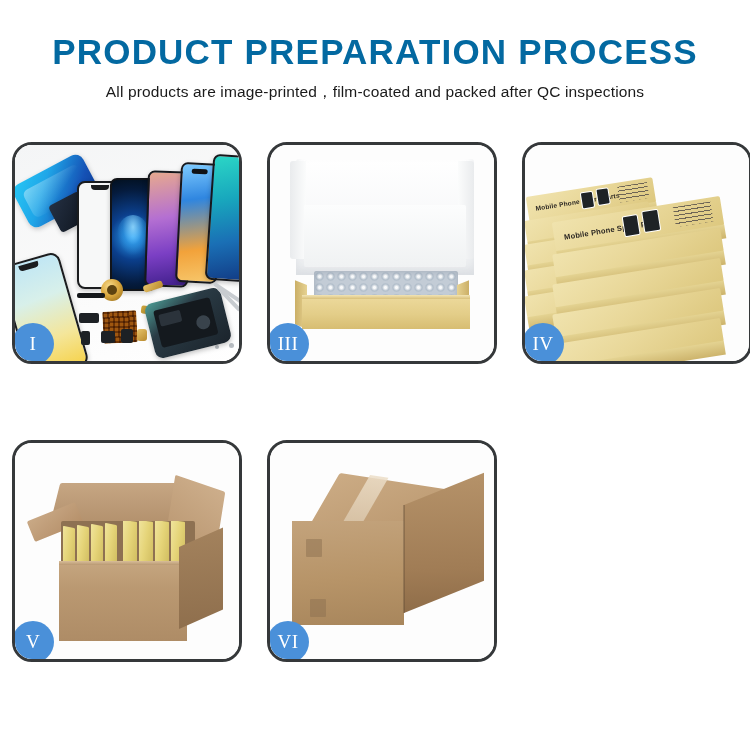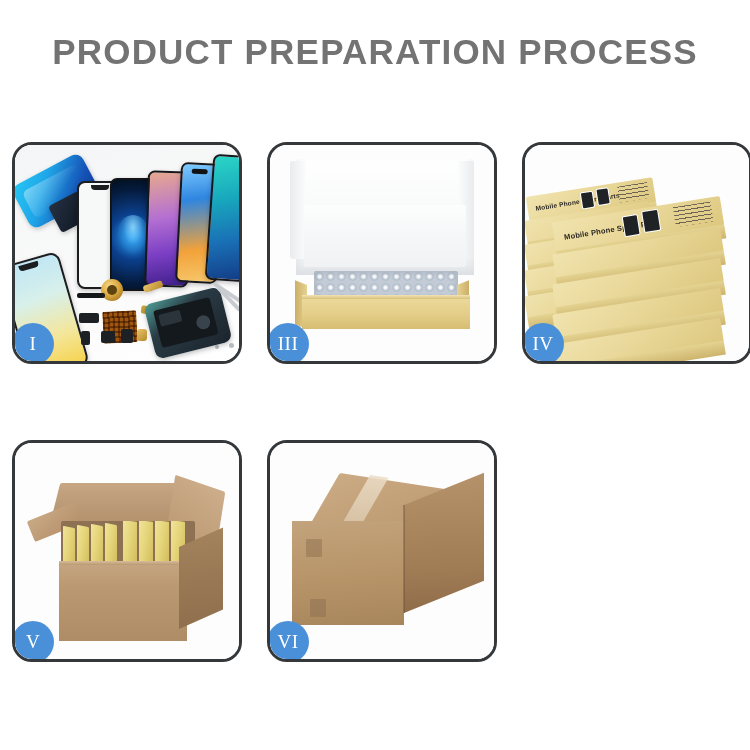--- a/index.html
+++ b/index.html
@@ -10,21 +10,21 @@
     overflow:hidden;
     position:relative;
   }
 
   
   #header { width:750px; padding-top:34px; text-align:center; }
   #title {
     font-size:35px;
     font-weight:700;
     letter-spacing:1.2px;
-    color:#737373;
+    color:#0369a1;
     line-height:1.05;
     white-space:nowrap;
   }
   #subtitle {
     margin-top:11px;
     font-size:15.5px;
     font-weight:400;
     color:#1a1a1a;
     letter-spacing:0.15px;
     white-space:nowrap;
@@ -314,20 +314,21 @@
   .sb-tab{ position:absolute; background:rgba(140,112,80,.5); border-radius:1px; }
   .sb-edge{ position:absolute; background:rgba(90,70,48,.35); }
 
   .hidden-text{ position:absolute; width:1px; height:1px; overflow:hidden; opacity:0; }
 </style>
 </head>
 <body>
 
 <div id="header">
   <div id="title">PRODUCT PREPARATION PROCESS</div>
+  <div id="subtitle">All products are image-printed，film-coated and packed after QC inspections</div>
 </div>
 
 <div id="grid">
 
   <div class="panel">
     <div class="stage">
       <div class="p1bg"></div>
 
       <div class="ph ph-flex"></div>
       <div class="ph ph-flex-dark"></div>

